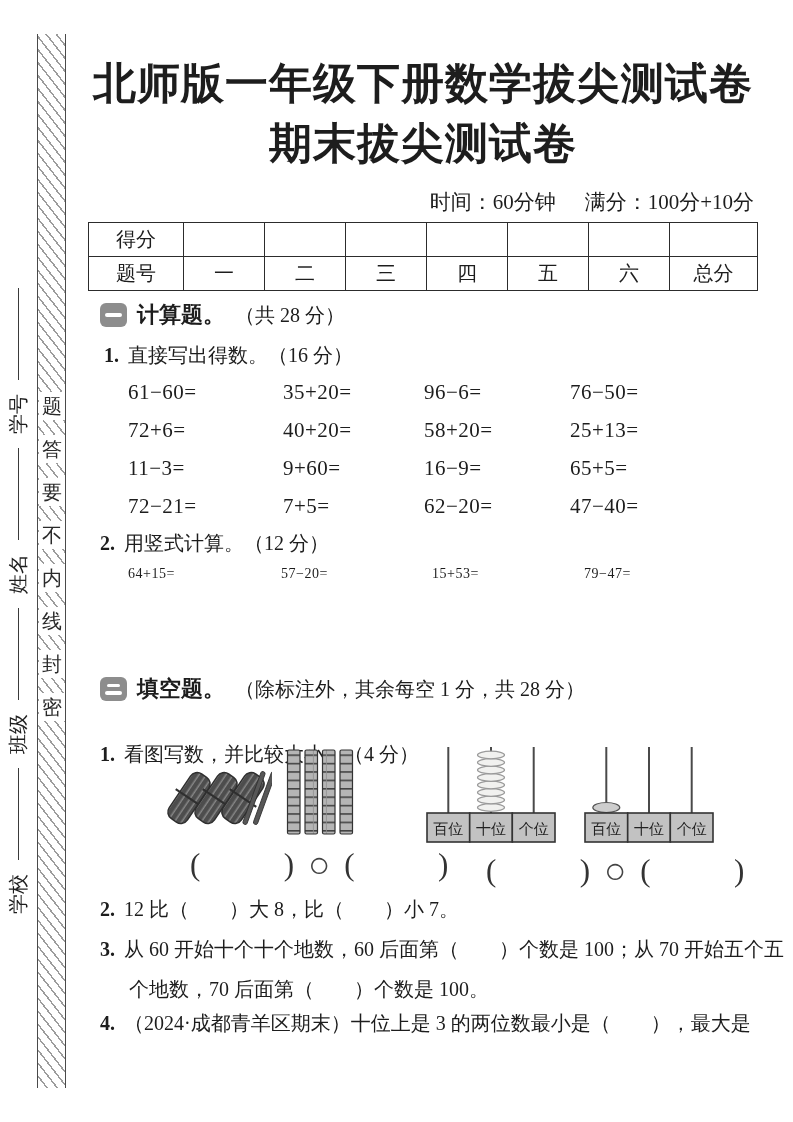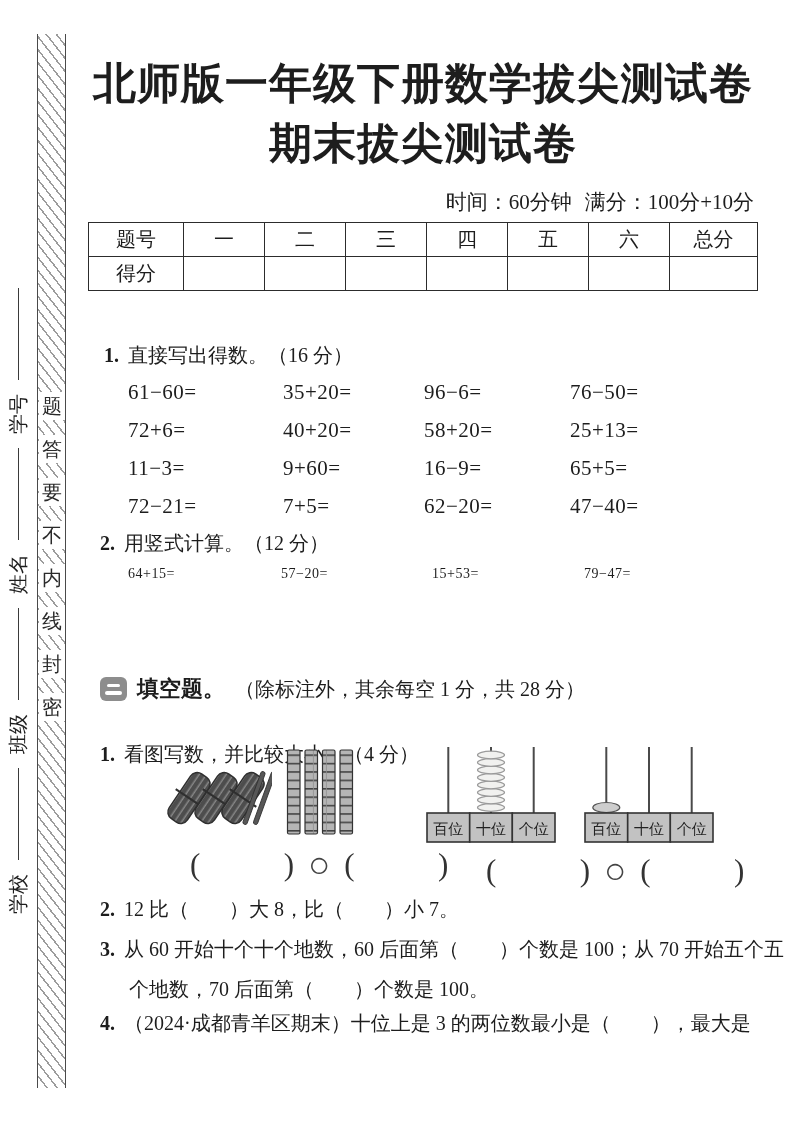--- a/index.html
+++ b/index.html
@@ -21,21 +21,21 @@
         flex-direction:column;align-items:center;gap:15px;}
   .seal-chars span{display:block;background:#ffffff;width:26px;height:28px;line-height:28px;
         text-align:center;font-size:20px;color:#2a2a2a;}
 
   
   .main{position:absolute;left:88px;top:0;width:670px;height:896px;}
   .title1{position:absolute;top:60px;left:0;right:0;text-align:center;
         font-size:43px;font-weight:bold;letter-spacing:1px;line-height:1.1;}
   .title2{position:absolute;top:120px;left:0;right:0;text-align:center;
         font-size:43px;font-weight:bold;letter-spacing:1px;line-height:1.1;}
-  .info{position:absolute;top:188px;right:4px;display:flex;gap:13px;font-size:21px;}
+  .info{position:absolute;top:188px;right:4px;display:flex;gap:29px;font-size:21px;}
 
   table.score{position:absolute;top:222px;left:0;width:669px;border-collapse:collapse;table-layout:fixed;}
   table.score td{border:1.8px solid #2c2c2c;height:33px;text-align:center;font-size:20px;padding:0;}
 
   .sec-header{position:absolute;left:12px;display:flex;align-items:center;gap:10px;}
   .sec1{top:300px;} .sec2{top:674px;}
   .badge{width:27px;height:24px;border-radius:6px;background:#8d8d8d;display:flex;
         flex-direction:column;justify-content:center;align-items:center;gap:4px;flex:none;}
   .badge .bar{width:17px;height:3.5px;background:#ffffff;border-radius:2px;}
   .badge .bar.short{width:13px;}
@@ -118,42 +118,49 @@
           <col style="width:81px">
           <col style="width:81px">
           <col style="width:81px">
         <col style="width:81px">
           <col style="width:81px">
           <col style="width:81px">
           <col style="width:88px">
       </colgroup>
       <tbody>
           <tr>
+        <td>得分</td>
+        <td></td>
+        <td></td>
+        <td></td>
+        <td></td>
+        <td></td>
+        <td></td>
+        <td></td>
+      </tr>
+      <tr>
         <td>题号</td>
         <td>一</td>
         <td>二</td>
         <td>三</td>
         <td>四</td>
         <td>五</td>
         <td>六</td>
         <td>总分</td>
       </tr>
-      <tr>
-        <td>得分</td>
-        <td></td>
-        <td></td>
-        <td></td>
-        <td></td>
-        <td></td>
-        <td></td>
-        <td></td>
-      </tr>
     </tbody>
       </table>
 
+    <div class="sec-header sec1">
+      <div class="badge" aria-label="一">
+        <div class="bar"></div>
+      </div>
+      <span class="sec-title">计算题。</span>
+      <span class="sec-note">（共 28 分）</span>
+    </div>
 
     <div class="qline" style="top:342px;left:16px;">
       <span class="qnum">1.</span><span>直接写出得数。（16 分）</span>
     </div>
 
     <div class="calc-grid">
       <span>61−60=</span>
       <span>35+20=</span>
       <span>96−6=</span>
       <span>76−50=</span>

